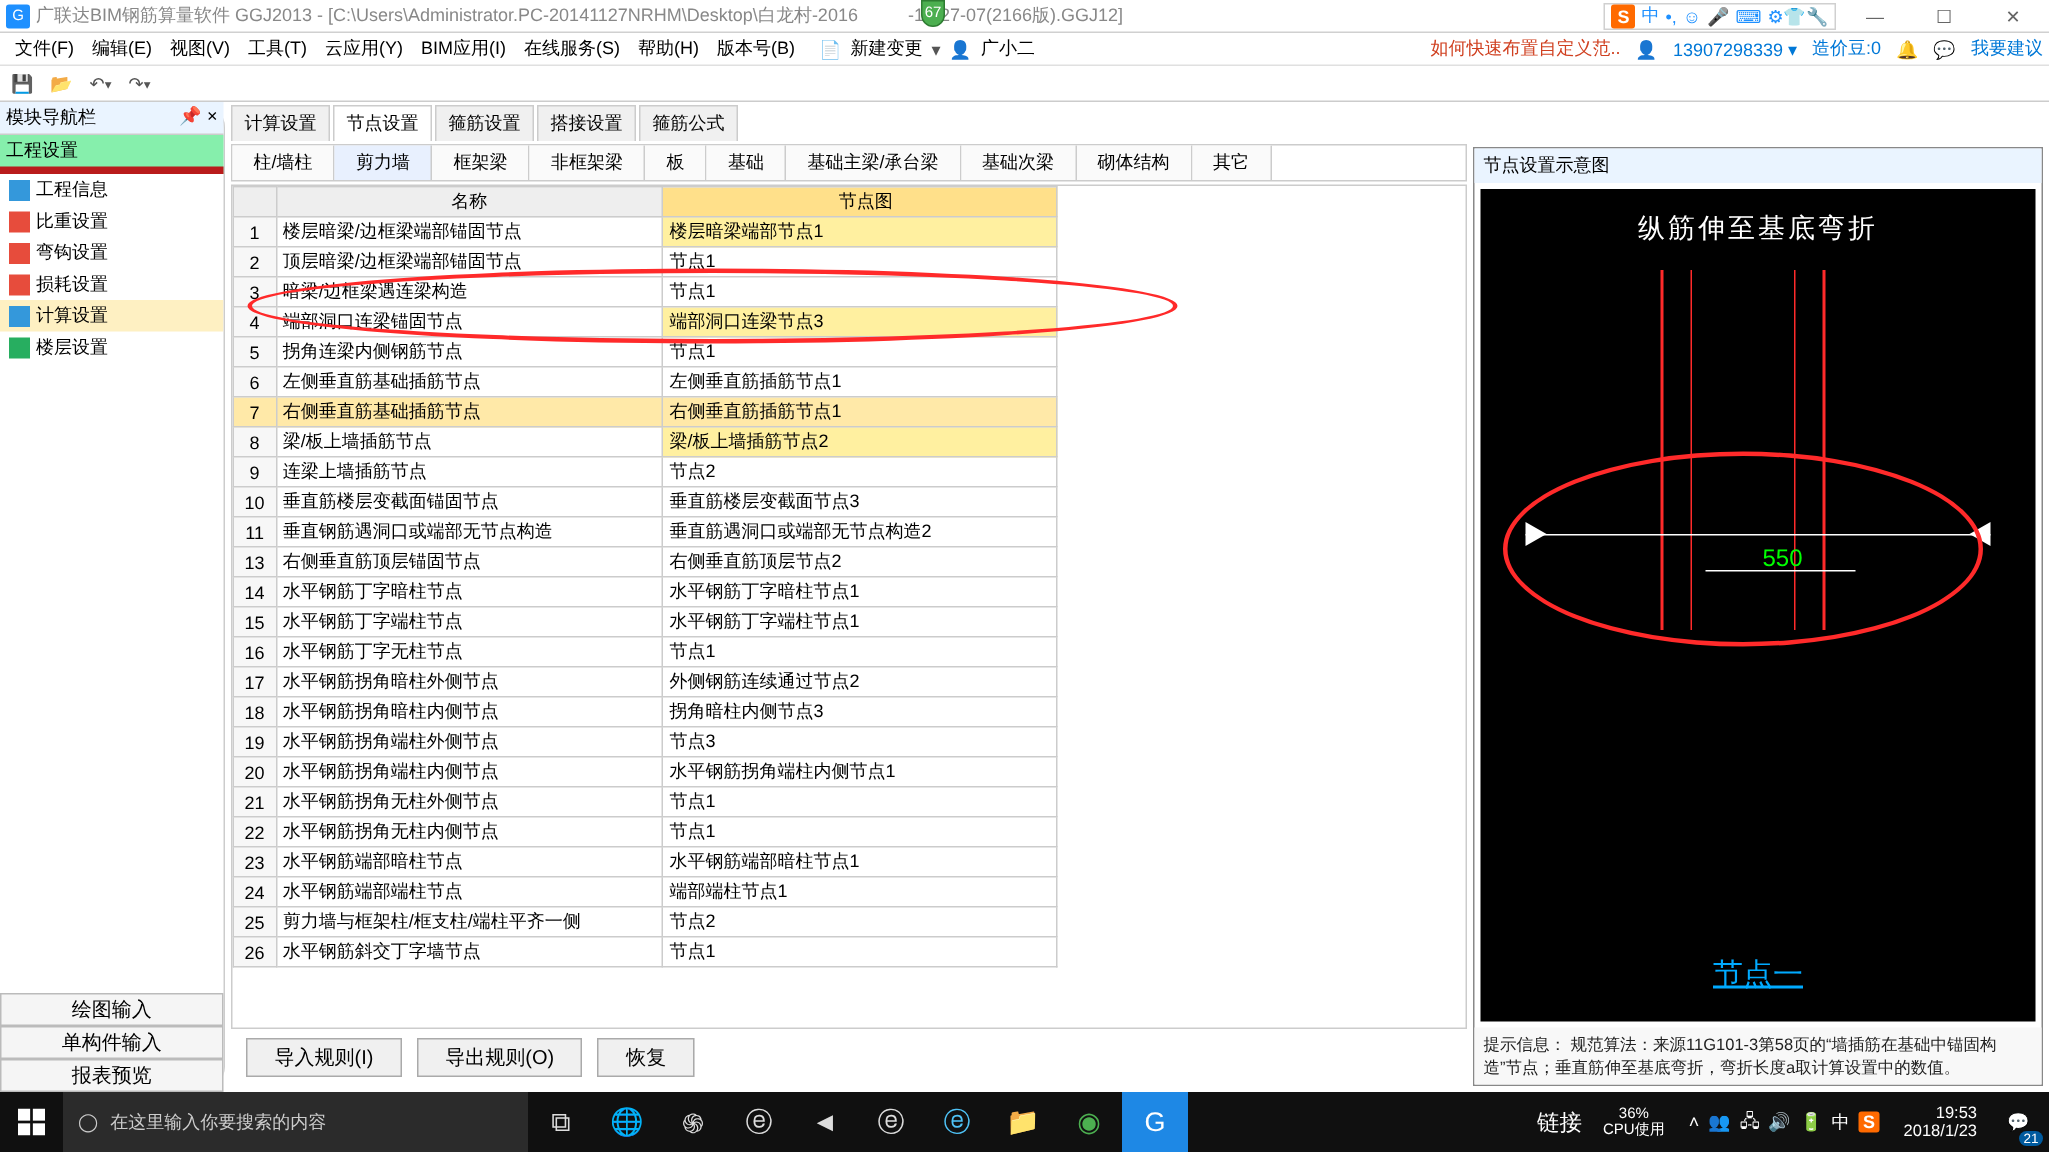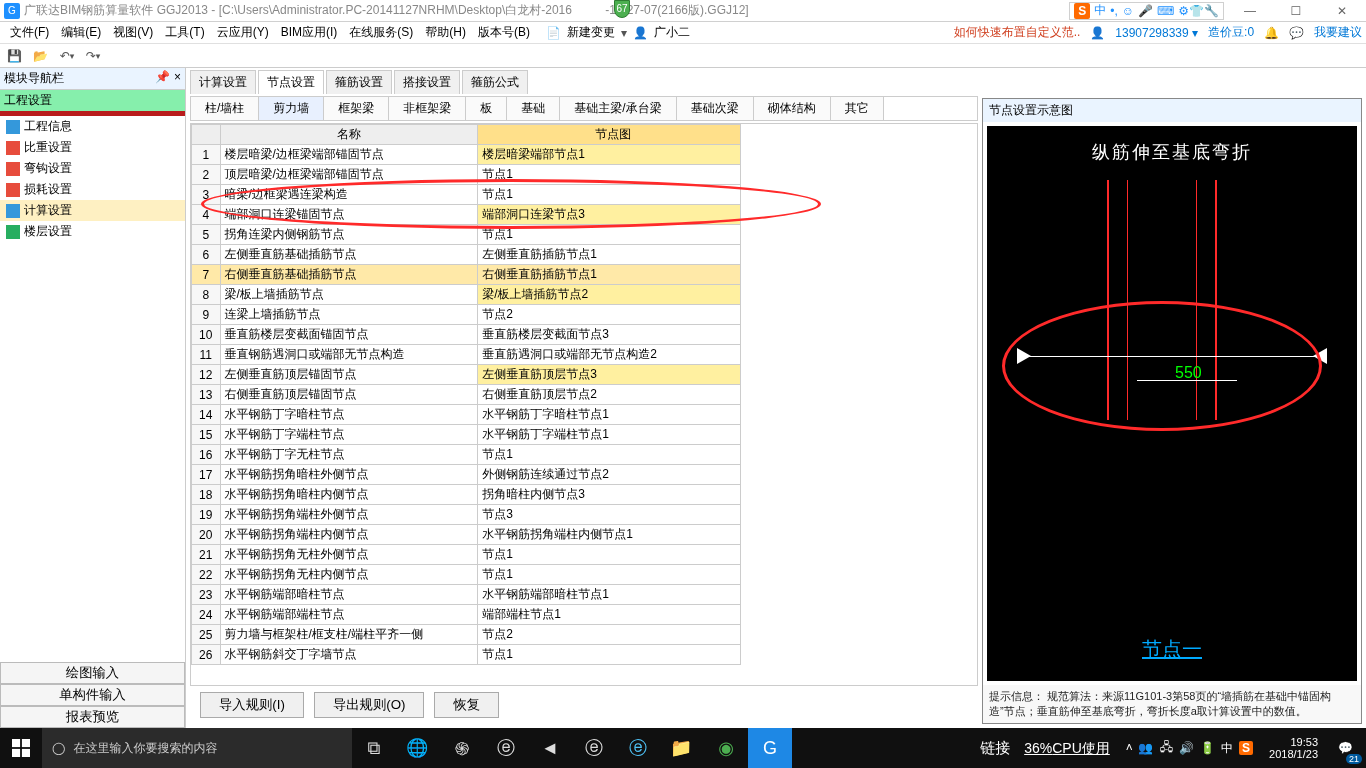--- a/index.html
+++ b/index.html
@@ -25,21 +25,21 @@
 .menubar .link-blue { color: #0078d7; }
 .menubar .link-red { color: #d04020; margin-left: 40px; }
 
 
 .toolbar { height: 24px; border-bottom: 1px solid #ccc; display:flex; align-items:center; gap:4px; padding:0 4px;}
 .toolbar .tbtn { width: 22px; height: 20px; display:flex; align-items:center; justify-content:center; color:#555;}
 .toolbar .tbtn small{font-size:9px;}
 
 
 .main { display: flex; height: calc(100% - 68px - 40px); }
-.left-panel { width: 186px; border-right: 1px solid #ccc; display:flex; flex-direction:column; }
+.left-panel { width: 150px; border-right: 1px solid #ccc; display:flex; flex-direction:column;border-radius:17px; }
 .left-header { background:#eaf4ff; padding:2px 4px; display:flex; justify-content:space-between; border-bottom:1px solid #ccc;}
 .left-sub { background:#86efac; padding:2px 4px; border-bottom:5px solid #b91c1c;}
 .nav-list { flex:1; overflow:auto; }
 .nav-item { display:flex; align-items:center; gap:4px; padding:2px 6px; }
 .nav-item.selected { background:#fef0c2; }
 .nav-icon { width:14px; height:14px; display:inline-block; }
 .nav-icon.blue{background:#3498db;}
 .nav-icon.red{background:#e74c3c;}
 .nav-icon.green{background:#27ae60;}
 .bottom-btns { }
@@ -85,21 +85,21 @@
 .preview .circle2{position:absolute;top:175px;left:15px;width:320px;height:130px;border:3px solid #ff2a2a;border-radius:50%;}
 .tip-info { padding:4px 6px; font-size:11px; color:#222; background:#f8f8f8; }
 
 
 .taskbar { position:absolute; bottom:0; left:0; right:0; height:40px; background:#101010; color:#fff; display:flex; align-items:center; }
 .taskbar .start{width:42px;height:40px;display:flex;align-items:center;justify-content:center;}
 .taskbar .start svg{width:18px;height:18px;}
 .taskbar .search { display:flex; align-items:center; background:#2b2b2b; height:40px; width:310px; padding:0 10px; gap:8px; color:#ccc;}
 .taskbar .tb-icon{width:44px;height:40px;display:flex;align-items:center;justify-content:center;color:#ddd;font-size:18px;}
 .taskbar .spacer{flex:1;}
-.taskbar .perf{display:flex;align-items:center;font-size:14px;line-height:11px;padding:0 8px;text-decoration:underline;}
+.taskbar .perf{display:flex;flex-direction:column;align-items:center;font-size:10px;line-height:11px;padding:0 8px;}
 .taskbar .tray{display:flex;align-items:center;gap:6px;padding:0 8px;font-size:12px;}
 .taskbar .clock{display:flex;flex-direction:column;align-items:flex-end;font-size:11px;line-height:12px;padding:0 8px;}
 .taskbar .notif{width:40px;height:40px;display:flex;align-items:center;justify-content:center;position:relative;}
 .taskbar .notif .cnt{position:absolute;bottom:4px;right:4px;background:#005a9e;border-radius:8px;font-size:9px;padding:0 3px;}
 </style>
 </head>
 <body>
 
 <div class="titlebar">
   <span class="icon-app">G</span>
@@ -289,25 +289,20 @@
             <tr>
               <td class="rownum">10</td>
               <td>垂直筋楼层变截面锚固节点</td>
               <td>垂直筋楼层变截面节点3</td>
             </tr>
             <tr>
               <td class="rownum">11</td>
               <td>垂直钢筋遇洞口或端部无节点构造</td>
               <td>垂直筋遇洞口或端部无节点构造2</td>
             </tr>
-            <tr class="hl">
-              <td class="rownum">12</td>
-              <td>左侧垂直筋顶层锚固节点</td>
-              <td>左侧垂直筋顶层节点3</td>
-            </tr>
             <tr>
               <td class="rownum">13</td>
               <td>右侧垂直筋顶层锚固节点</td>
               <td>右侧垂直筋顶层节点2</td>
             </tr>
             <tr>
               <td class="rownum">14</td>
               <td>水平钢筋丁字暗柱节点</td>
               <td>水平钢筋丁字暗柱节点1</td>
             </tr>

